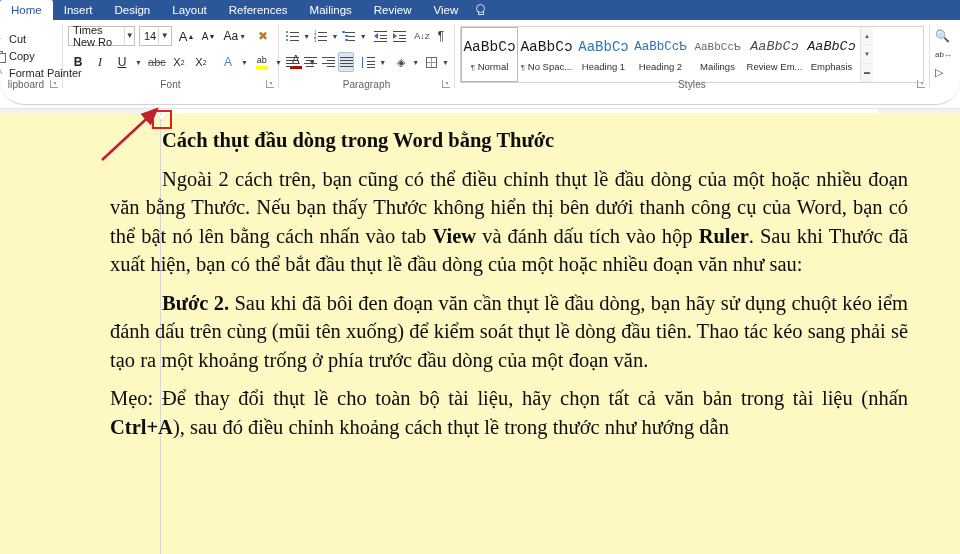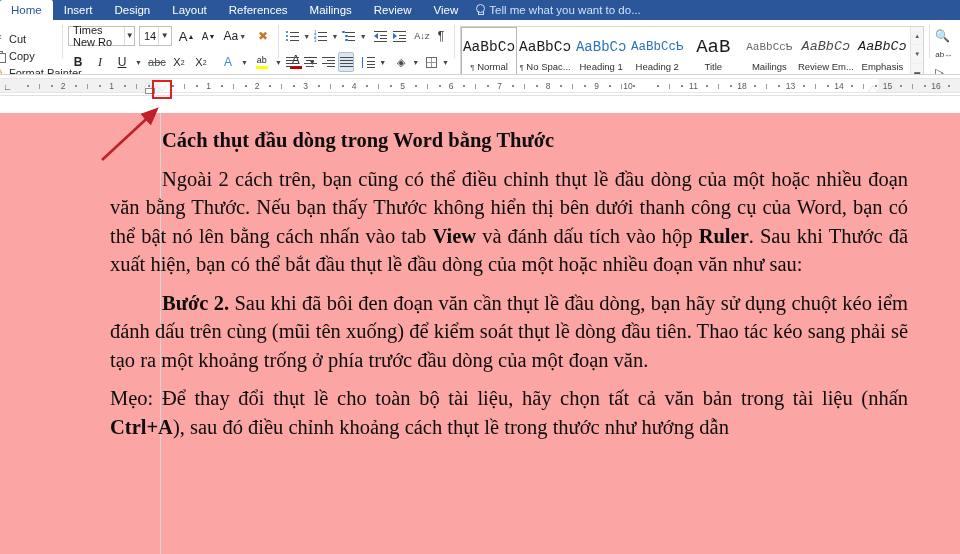--- a/index.html
+++ b/index.html
@@ -27,22 +27,22 @@
     border:1.2px solid #cfe0f5; border-radius:50%;
   }
   .bulb:after{
     content:""; position:absolute; left:2.5px; top:7px; width:4px; height:3px;
     border-bottom:1.2px solid #cfe0f5; border-left:1.2px solid #cfe0f5; border-right:1.2px solid #cfe0f5;
   }
   .tabbar-right { margin-left:auto; display:flex; align-items:center; padding-right:4px; }
 
   
   .ribbon {
-    height:55px; background:#ffffff; border-bottom:1px solid #d4d4d4;
-    display:flex; position:relative; overflow:hidden;
+    height:85px; background:#ffffff; border-bottom:1px solid #d4d4d4;
+    display:flex; position:relative; overflow:hidden;border-radius:24px;
   }
   .group { position:relative; height:71px; padding:2px 5px 0 5px; display:flex; flex-direction:column; }
   .group-sep { width:1px; background:#e0e0e0; margin:5px 0 16px 0; flex:0 0 1px; }
   .group-label {
     position:absolute; bottom:1px; left:0; right:0; text-align:center;
     font-size:10px; color:#606060; letter-spacing:.1px;
   }
   .dlg-launcher {
     position:absolute; bottom:2px; right:3px; width:9px; height:9px;
     color:#7a7a7a; font-size:9px; line-height:9px;
@@ -152,21 +152,21 @@
     position:absolute; left:868px; top:7px;
     border-left:5px solid transparent; border-right:5px solid transparent; border-bottom:6px solid #fdfdfd;
     filter:drop-shadow(0 0 .6px #888);
   }
   .tabstop {
     position:absolute; left:3px; top:4px; width:9px; height:9px; color:#4a4a4a; font-size:9px; line-height:9px;
   }
 
   
   .doc { position:absolute; left:0; top:113px; right:0; bottom:0; background:#ffffff; overflow:hidden; }
-  .page { position:absolute; left:0; top:0; right:0; bottom:0; background:#fca5a5; }
+  .page { position:absolute; left:0; top:0; right:0; bottom:0; background:#fef9c3; }
   .margin-line { position:absolute; left:160px; top:0; bottom:0; width:1px; background:#d6d6d6; }
   .body-text {
     position:absolute; left:110px; right:52px; top:0;
     font-family:"Liberation Serif", serif; font-size:20.5px; color:#0d0d0d;
     line-height:28.5px; text-align:justify;
   }
   .h1 { font-weight:bold; font-size:20.5px; margin:13px 0 0 52px; }
   .para { margin-top:10px; }
   .ind { display:inline-block; width:52px; }
   .b { font-weight:bold; }
@@ -181,21 +181,20 @@
   <div class="tab active">Home</div>
   <div class="tab">Insert</div>
   <div class="tab">Design</div>
   <div class="tab">Layout</div>
   <div class="tab">References</div>
   <div class="tab">Mailings</div>
   <div class="tab">Review</div>
   <div class="tab">View</div>
   <div class="tellme">
     <span class="bulb"></span>
-    <span>Tell me what you want to do...</span>
   </div>
   <div class="tabbar-right"></div>
 </div>
 
 <div class="ribbon">
 
   <div class="group clipboard" style="margin-left:-10px;">
     <div style="height:8px"></div>
     <div class="cb-item">
       <span class="cb-ic ic-scissors"></span>
@@ -415,24 +414,20 @@
           <div class="sprev" style="color: rgb(26, 26, 26); font-size: 14.5px;">AaBbCɔ</div>
           <div class="sname"><span class="pilcrow">¶</span> No Spac...</div>
         </div>
         <div class="styleitem">
           <div class="sprev" style="color: rgb(46, 116, 181); font-size: 14px;">AaBbCɔ</div>
           <div class="sname">Heading 1</div>
         </div>
         <div class="styleitem">
           <div class="sprev" style="color: rgb(46, 116, 181); font-size: 12.5px;">AaBbCcƄ</div>
           <div class="sname">Heading 2</div>
-        </div>
-        <div class="styleitem">
-          <div class="sprev" style="color: rgb(26, 26, 26); font-size: 19px;">AaB</div>
-          <div class="sname">Title</div>
         </div>
         <div class="styleitem">
           <div class="sprev" style="color: rgb(106, 106, 106); font-size: 11px;">AaBbCcƄ</div>
           <div class="sname">Mailings</div>
         </div>
         <div class="styleitem">
           <div class="sprev" style="color: rgb(74, 74, 74); font-size: 13.5px; font-style: italic;">AaBbCɔ</div>
           <div class="sname">Review Em...</div>
         </div>
         <div class="styleitem">

